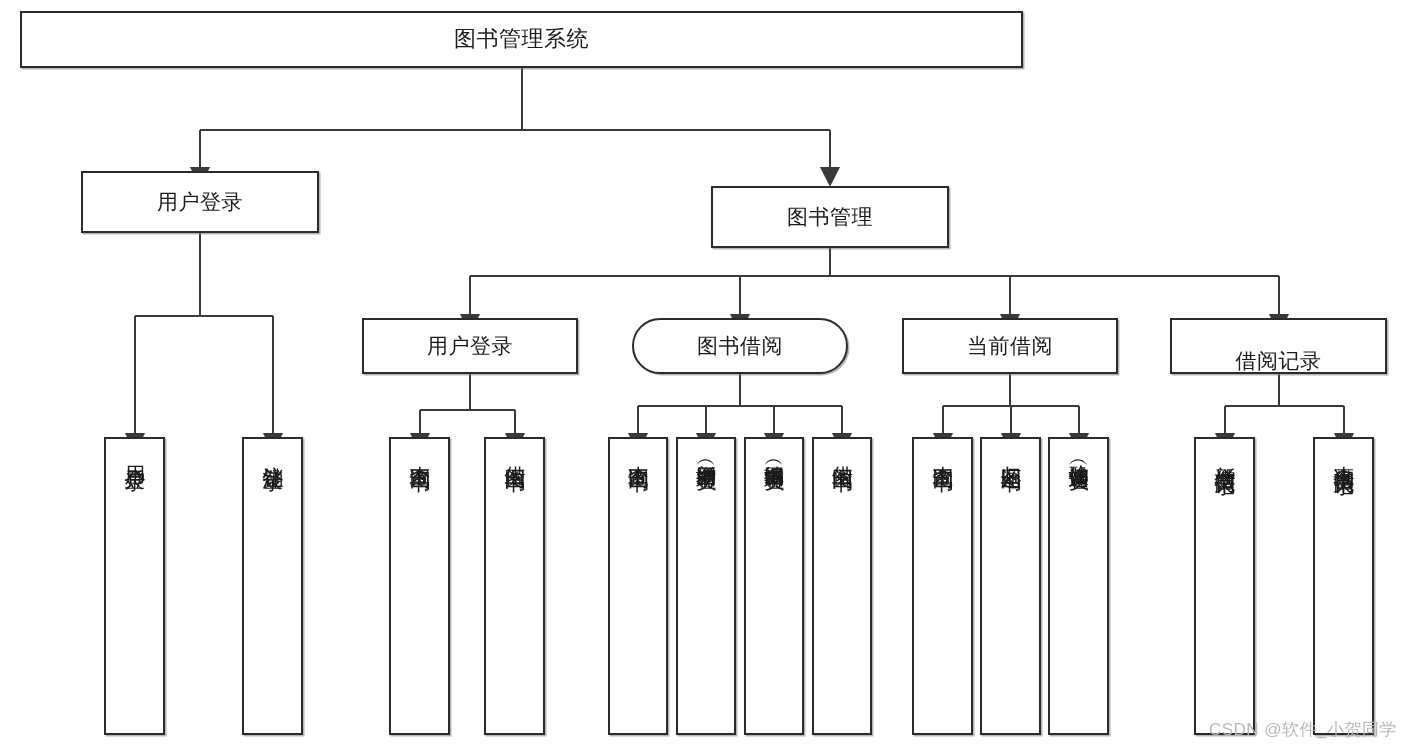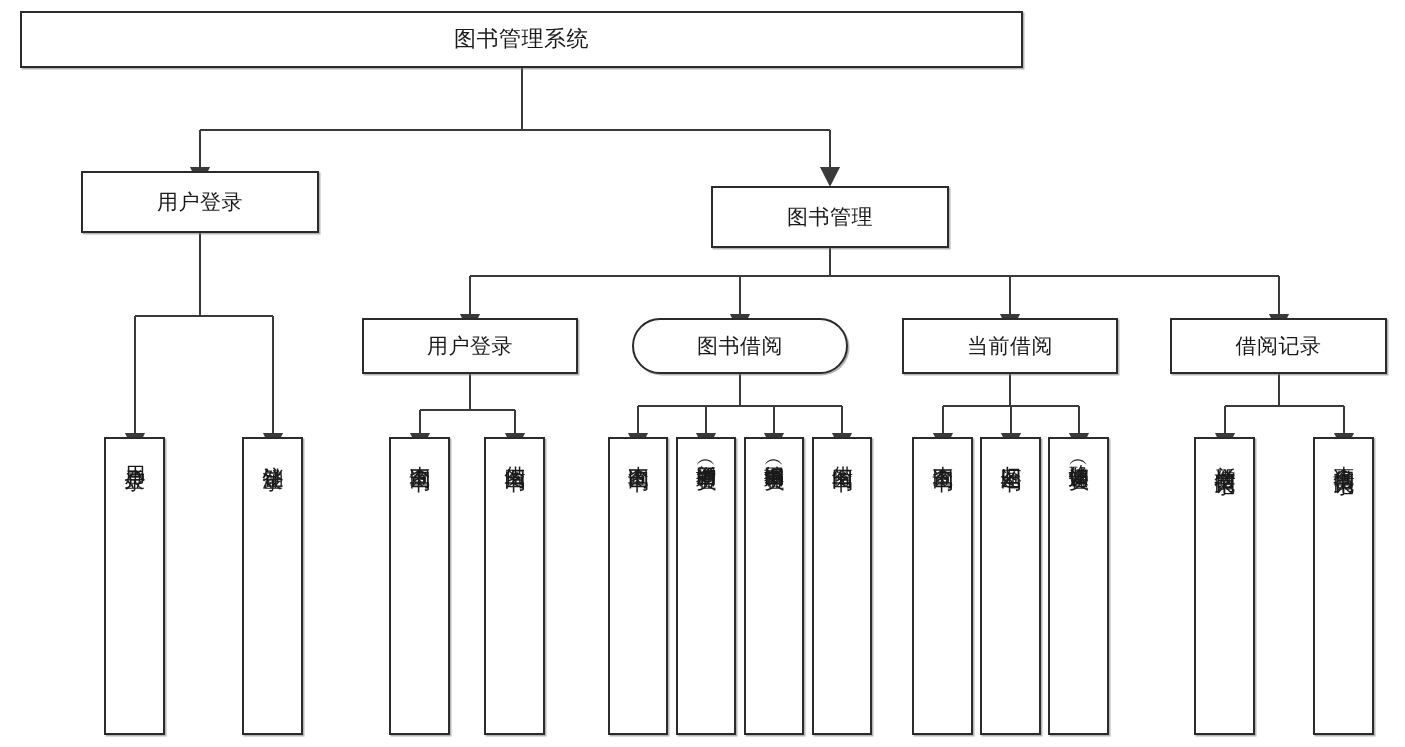--- a/index.html
+++ b/index.html
@@ -138,21 +138,21 @@
       </div>
       <div class="node horiz" id="node-newbook" style="left: 362px; top: 318px; width: 216px; height: 56px;">
         <span class="label">用户登录</span>
       </div>
       <div class="node horiz" id="node-borrow" style="left: 632px; top: 318px; width: 216px; height: 56px; border-radius: 28px;">
         <span class="label">图书借阅</span>
       </div>
       <div class="node horiz" id="node-current" style="left: 902px; top: 318px; width: 216px; height: 56px;">
         <span class="label">当前借阅</span>
       </div>
-      <div class="node horiz" id="node-records" style="left: 1170px; top: 318px; width: 217px; height: 56px;">
+      <div class="node horiz" id="node-records" style="left: 1170px; top: 318px; width: 217px; height: 56px; align-items: flex-end;">
         <span class="label">借阅记录</span>
       </div>
       <div class="node vert" id="node-leaf-user-login" style="left: 104px; top: 437px; width: 61px; height: 298px;">
         <span class="label">用户登录</span>
       </div>
       <div class="node vert" id="node-leaf-logout" style="left: 242px; top: 437px; width: 61px; height: 298px;">
         <span class="label">注销登录</span>
       </div>
       <div class="node vert" id="node-leaf-nb-query" style="left: 389px; top: 437px; width: 61px; height: 298px;">
         <span class="label">查询图书</span>
@@ -182,13 +182,14 @@
         <span class="label">确认归还（管理员）</span>
       </div>
       <div class="node vert" id="node-leaf-rec-add" style="left: 1194px; top: 437px; width: 61px; height: 298px;">
         <span class="label">新增借阅记录</span>
       </div>
       <div class="node vert" id="node-leaf-rec-query" style="left: 1313px; top: 437px; width: 61px; height: 298px;">
         <span class="label">查询借阅记录</span>
       </div>
     </div>
 
+  <div id="watermark">CSDN @软件_小贺同学</div>
 </div>
 
 </body></html>

